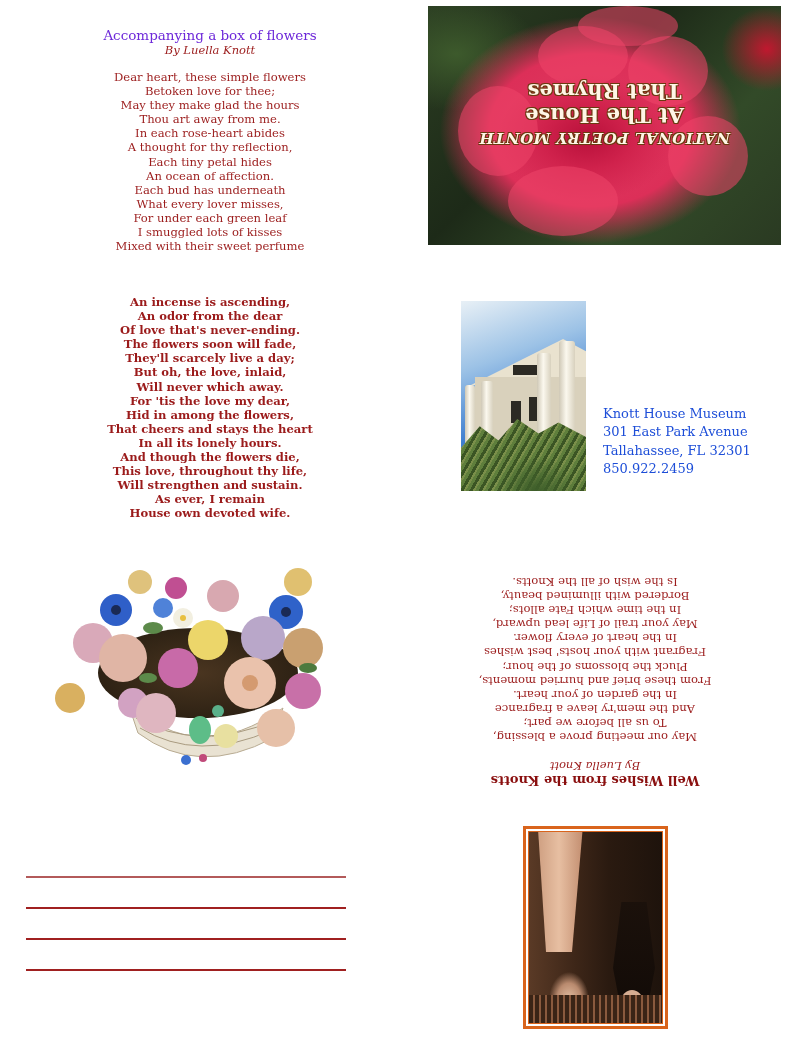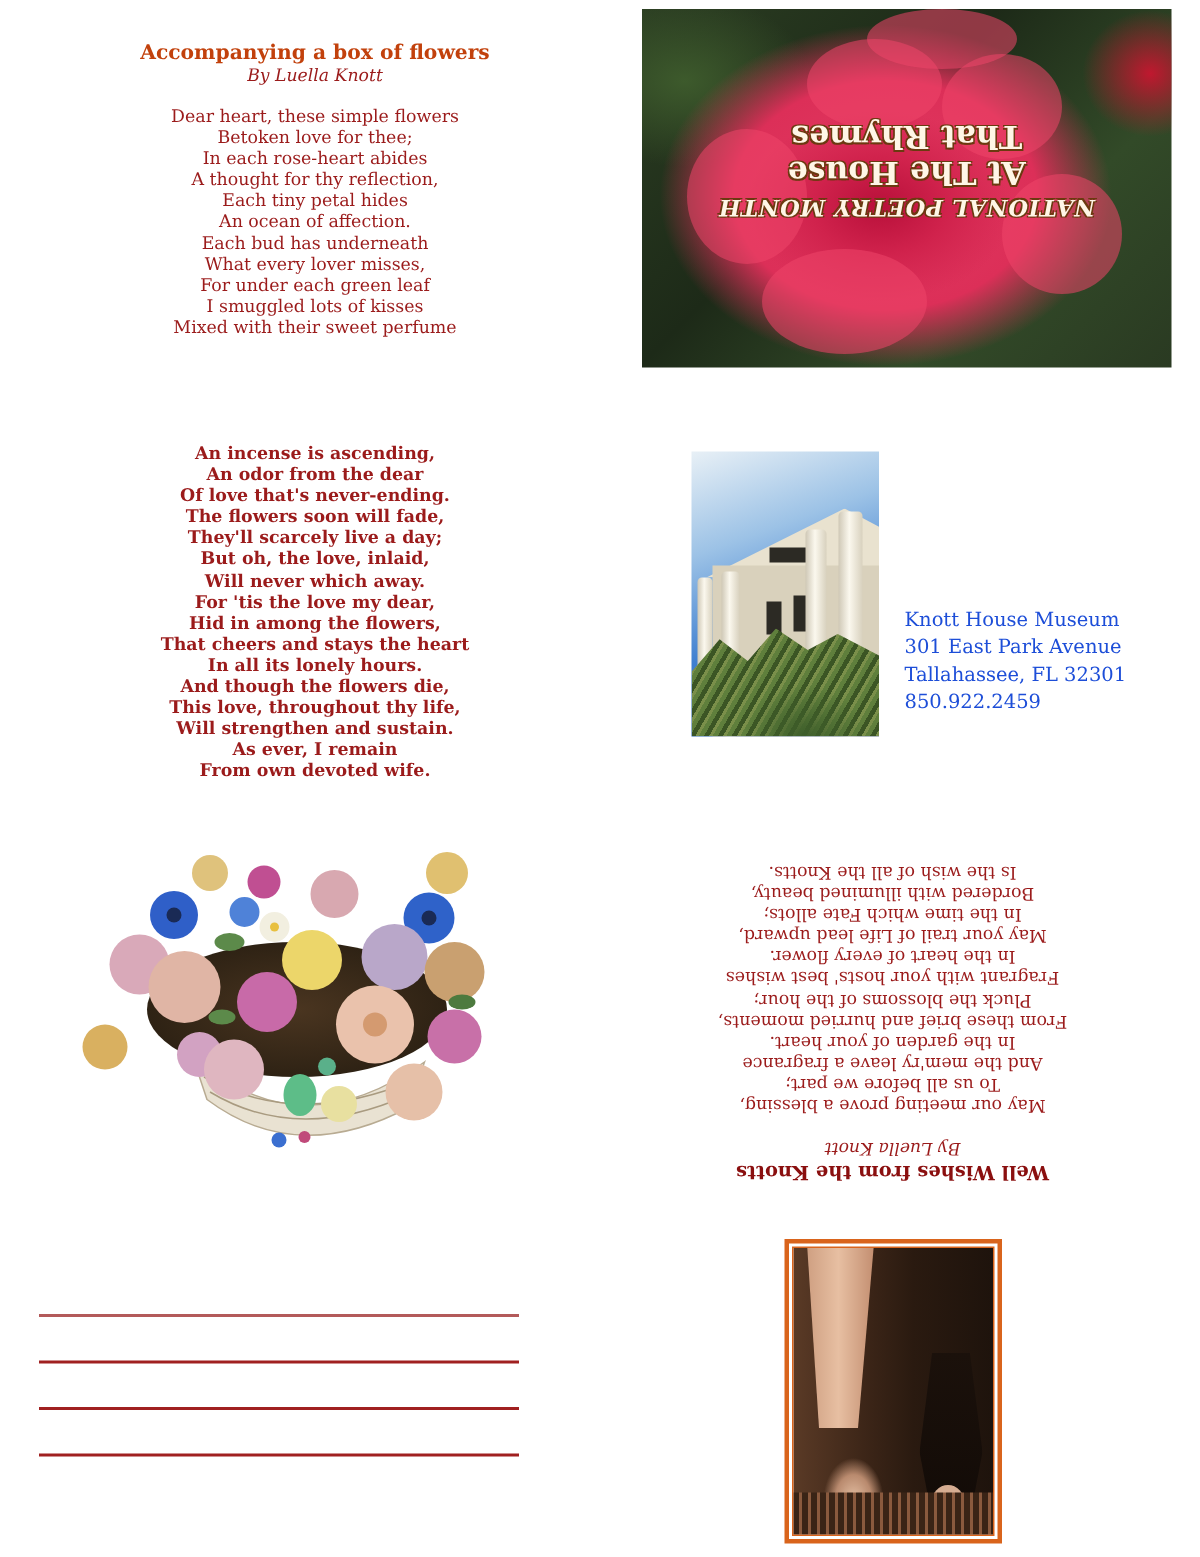--- a/index.html
+++ b/index.html
@@ -2,21 +2,21 @@
 <html><head>
 <meta charset="utf-8">
 <style>
   html, body { margin: 0; padding: 0; background: #ffffff; }
   body { width: 800px; height: 1038px; position: relative; overflow: hidden;
          font-family: "DejaVu Serif", "Liberation Serif", serif; color: #9b1b1b; }
   .abs { position: absolute; }
 
   
   .poem { text-align: center; font-size: 11.6px; line-height: 14.1px; color: #9b1b1b; }
-  .poem-title { font-weight: bold; font-size: 13.5px; line-height: 16px; color: #c2410c; }
+  .poem-title { font-weight: normal; font-size: 13.5px; line-height: 16px; color: #6d28d9; }
   .poem-byline { font-style: italic; font-size: 11.5px; line-height: 14px; color: #9b1b1b; margin-bottom: 13px; }
   .poem .line { display: block; white-space: nowrap; }
 
   
   .cover { left: 428px; top: 6px; width: 353px; height: 239px; overflow: hidden;
     background:
       radial-gradient(ellipse 36% 38% at 45% 55%, #b8103a 0%, #d0224c 35%, rgba(214,40,80,0) 70%),
       radial-gradient(ellipse 52% 58% at 46% 52%, #e23a62 0%, #dc2f58 55%, rgba(200,30,70,0) 82%),
       radial-gradient(ellipse 16% 22% at 96% 18%, #c0182f 0%, rgba(150,20,30,0) 80%),
       radial-gradient(ellipse 30% 30% at 8% 20%, #3d5a2c 0%, rgba(40,60,30,0) 80%),
@@ -76,20 +76,22 @@
 </style>
 </head>
 <body>
 
 <div class="abs poem" style="left:80px; top:27px; width:260px;">
   <div class="poem-title">Accompanying a box of flowers</div>
   <div class="poem-byline">By Luella Knott</div>
   <div>
     <span class="line">Dear heart, these simple flowers</span>
     <span class="line">Betoken love for thee;</span>
+    <span class="line">May they make glad the hours</span>
+    <span class="line">Thou art away from me.</span>
     <span class="line">In each rose-heart abides</span>
     <span class="line">A thought for thy reflection,</span>
     <span class="line">Each tiny petal hides</span>
     <span class="line">An ocean of affection.</span>
     <span class="line">Each bud has underneath</span>
     <span class="line">What every lover misses,</span>
     <span class="line">For under each green leaf</span>
     <span class="line">I smuggled lots of kisses</span>
     <span class="line">Mixed with their sweet perfume</span>
   </div>
@@ -104,21 +106,21 @@
   <span class="line">But oh, the love, inlaid,</span>
   <span class="line">Will never which away.</span>
   <span class="line">For 'tis the love my dear,</span>
   <span class="line">Hid in among the flowers,</span>
   <span class="line">That cheers and stays the heart</span>
   <span class="line">In all its lonely hours.</span>
   <span class="line">And though the flowers die,</span>
   <span class="line">This love, throughout thy life,</span>
   <span class="line">Will strengthen and sustain.</span>
   <span class="line">As ever, I remain</span>
-  <span class="line">From own devoted wife.</span>
+  <span class="line">House own devoted wife.</span>
 </div>
 
 <div class="abs cover">
   <div class="petal" style="left:110px; top:20px; width:90px; height:60px;"></div>
   <div class="petal" style="left:200px; top:30px; width:80px; height:70px;"></div>
   <div class="petal" style="left:30px; top:80px; width:80px; height:90px;"></div>
   <div class="petal" style="left:240px; top:110px; width:80px; height:80px;"></div>
   <div class="petal" style="left:80px; top:160px; width:110px; height:70px;"></div>
   <div class="petal" style="left:150px; top:0px; width:100px; height:40px;"></div>
   <div class="cover-text">

